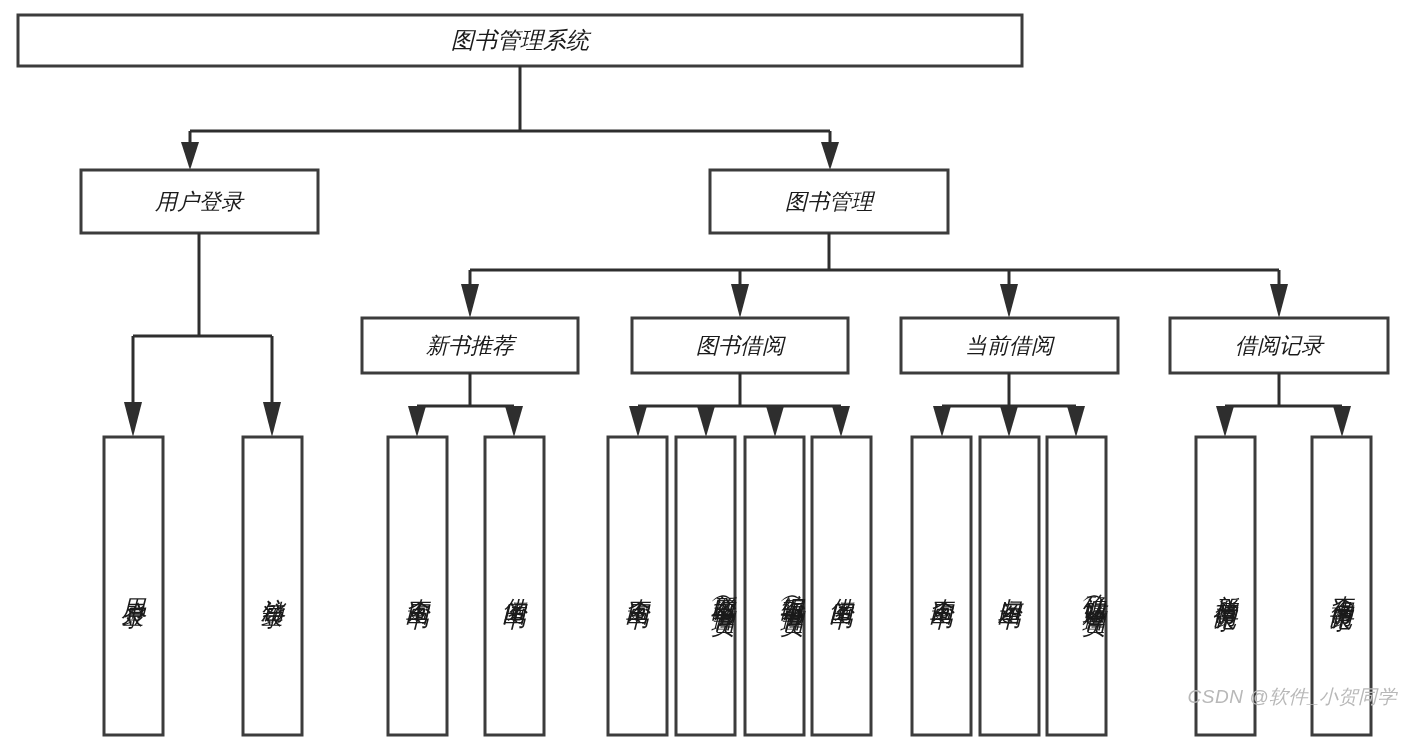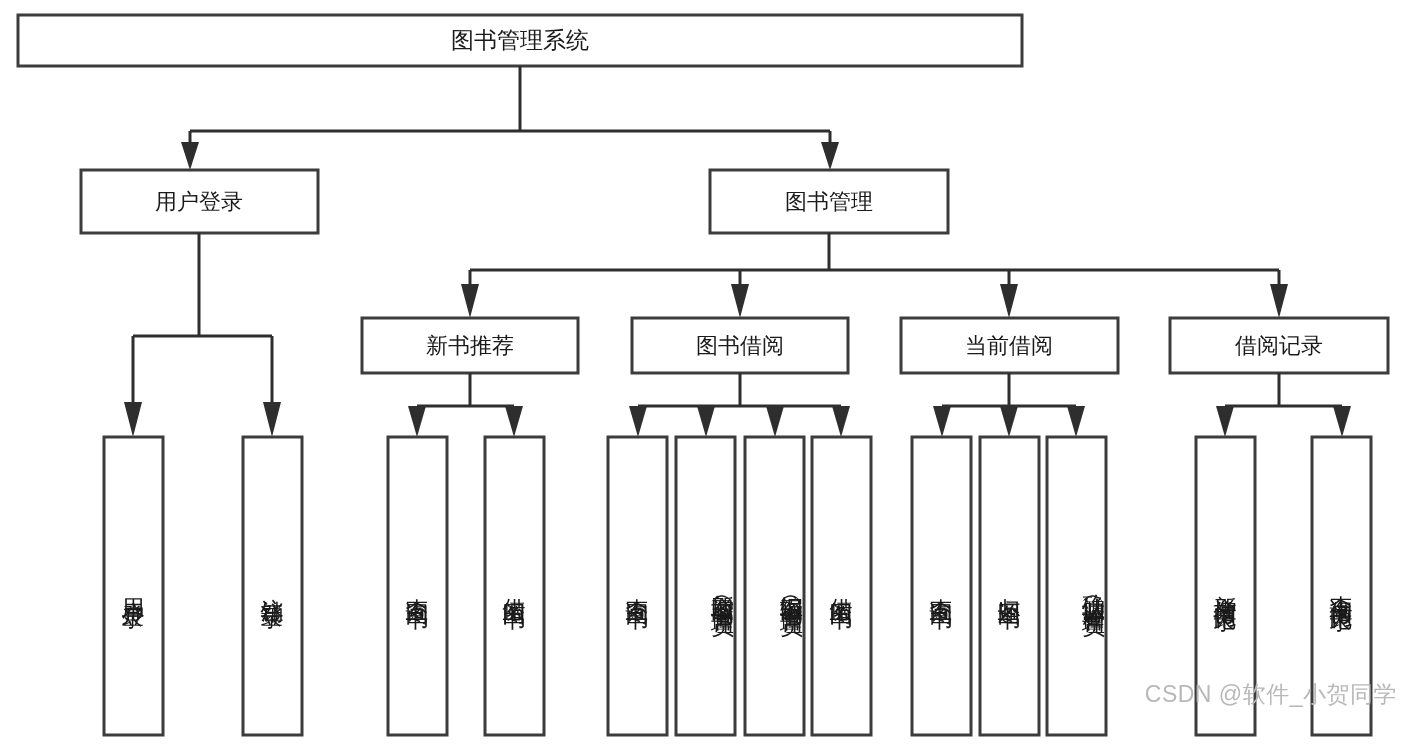--- a/index.html
+++ b/index.html
@@ -11,20 +11,21 @@
     width: 1405px;
     height: 747px;
     font-family: "Liberation Sans", "DejaVu Sans", sans-serif;
     overflow: hidden;
   }
   #diagram-root {
     position: relative;
     width: 1405px;
     height: 714px;
     background: #ffffff;
+    font-style: italic;
   }
   svg.diagram {
     position: absolute;
     left: 0;
     top: 0;
     width: 1405px;
     height: 747px;
   }
   .node-box {
     fill: #ffffff;
@@ -67,21 +68,21 @@
     letter-spacing: 3px;
     color: #1a1a1a;
     white-space: nowrap;
     pointer-events: none;
   }
   .watermark {
     position: absolute;
     right: 8px;
     bottom: 4px;
     font-family: "Liberation Sans", "DejaVu Sans", sans-serif;
-    font-size: 23px;
+    font-size: 19px;
     color: #b8b8b8;
     letter-spacing: 0.5px;
     white-space: nowrap;
   }
 </style>
 </head>
 <body>
 
 <div id="diagram-root">
 

